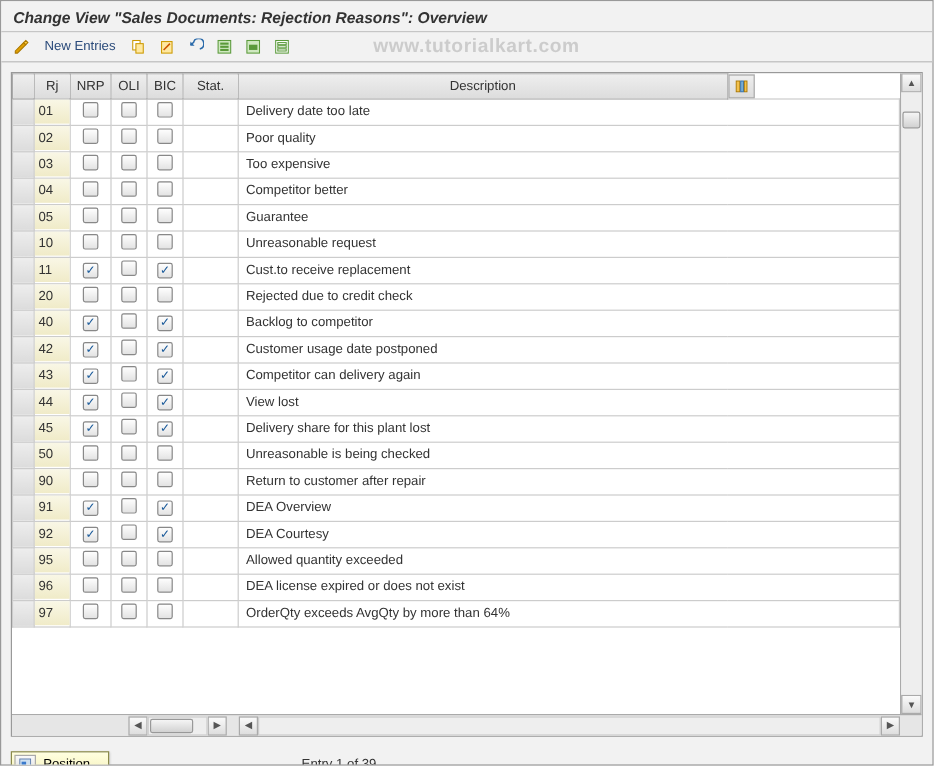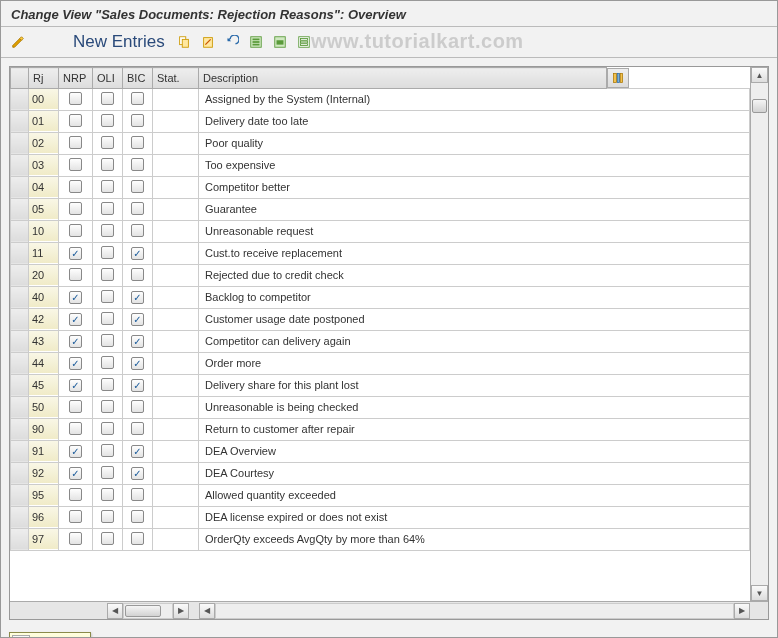--- a/index.html
+++ b/index.html
@@ -27,37 +27,36 @@
     display: flex;
     align-items: center;
     gap: 6px;
     border-bottom: 1px solid #bbb;
     position: relative;
   }
   .toolbar .btn-text {
     color: #2a4a7a;
     padding: 2px 4px;
     cursor: pointer;
-    font-size: 17px;
-    margin-left: 36px;
+    font-size: 11px;
   }
   .icon-btn {
     width: 18px; height: 18px;
     display: inline-flex;
     align-items: center;
     justify-content: center;
     cursor: pointer;
     border-radius: 2px;
   }
   .icon-btn svg { width: 14px; height: 14px; }
   .watermark {
     position: absolute;
     left: 310px;
     top: 3px;
-    font-size: 20px;
+    font-size: 16px;
     font-weight: bold;
     color: rgba(200,200,200,0.9);
     pointer-events: none;
     letter-spacing: 0.5px;
   }
   .main-container {
     margin: 8px;
     border: 1px solid #999;
     background: #fff;
     height: 554px;
@@ -77,21 +76,21 @@
   table {
     border-collapse: collapse;
     width: 100%;
     font-size: 11px;
     color: #333;
   }
   thead th {
     background: linear-gradient(#eeeeee, #dcdcdc);
     border: 1px solid #aaa;
     padding: 3px 4px;
-    text-align: left;
+    text-align: center;
     font-weight: normal;
     color: #333;
     height: 20px;
     position: sticky;
     top: 0;
   }
   tbody td {
     border: 1px solid #ccc;
     padding: 0;
     height: 22px;
@@ -286,29 +285,20 @@
                   <rect x="2" y="2" width="4" height="12" fill="#f2c14e" stroke="#aa7700"></rect>
                   <rect x="7" y="2" width="3" height="12" fill="#7ab0d8" stroke="#2a6aaa"></rect>
                   <rect x="11" y="2" width="3" height="12" fill="#f2c14e" stroke="#aa7700"></rect>
                 </svg>
             </th>
           </tr>
         </thead>
         <tbody id="tbody">
             <tr>
               <td class="row-sel"></td>
-              <td class="w-rj"><input class="rj-input" value="00" style=""></td>
-              <td class="w-nrp"><span class="cb"></span></td>
-              <td class="w-oli"><span class="cb"></span></td>
-              <td class="w-bic"><span class="cb"></span></td>
-              <td class="w-stat"></td>
-              <td class="w-desc desc-cell" colspan="2">Assigned by the System (Internal)</td>
-            </tr>
-            <tr>
-              <td class="row-sel"></td>
               <td class="w-rj"><input class="rj-input" value="01" style=""></td>
               <td class="w-nrp"><span class="cb"></span></td>
               <td class="w-oli"><span class="cb"></span></td>
               <td class="w-bic"><span class="cb"></span></td>
               <td class="w-stat"></td>
               <td class="w-desc desc-cell" colspan="2">Delivery date too late</td>
             </tr>
             <tr>
               <td class="row-sel"></td>
               <td class="w-rj"><input class="rj-input" value="02" style=""></td>
@@ -399,21 +389,21 @@
               <td class="w-stat"></td>
               <td class="w-desc desc-cell" colspan="2">Competitor can delivery again</td>
             </tr>
             <tr>
               <td class="row-sel"></td>
               <td class="w-rj"><input class="rj-input" value="44" style=""></td>
               <td class="w-nrp"><span class="cb">✓</span></td>
               <td class="w-oli"><span class="cb"></span></td>
               <td class="w-bic"><span class="cb">✓</span></td>
               <td class="w-stat"></td>
-              <td class="w-desc desc-cell" colspan="2">Order more</td>
+              <td class="w-desc desc-cell" colspan="2">View lost</td>
             </tr>
             <tr>
               <td class="row-sel"></td>
               <td class="w-rj"><input class="rj-input" value="45" style=""></td>
               <td class="w-nrp"><span class="cb">✓</span></td>
               <td class="w-oli"><span class="cb"></span></td>
               <td class="w-bic"><span class="cb">✓</span></td>
               <td class="w-stat"></td>
               <td class="w-desc desc-cell" colspan="2">Delivery share for this plant lost</td>
             </tr>

